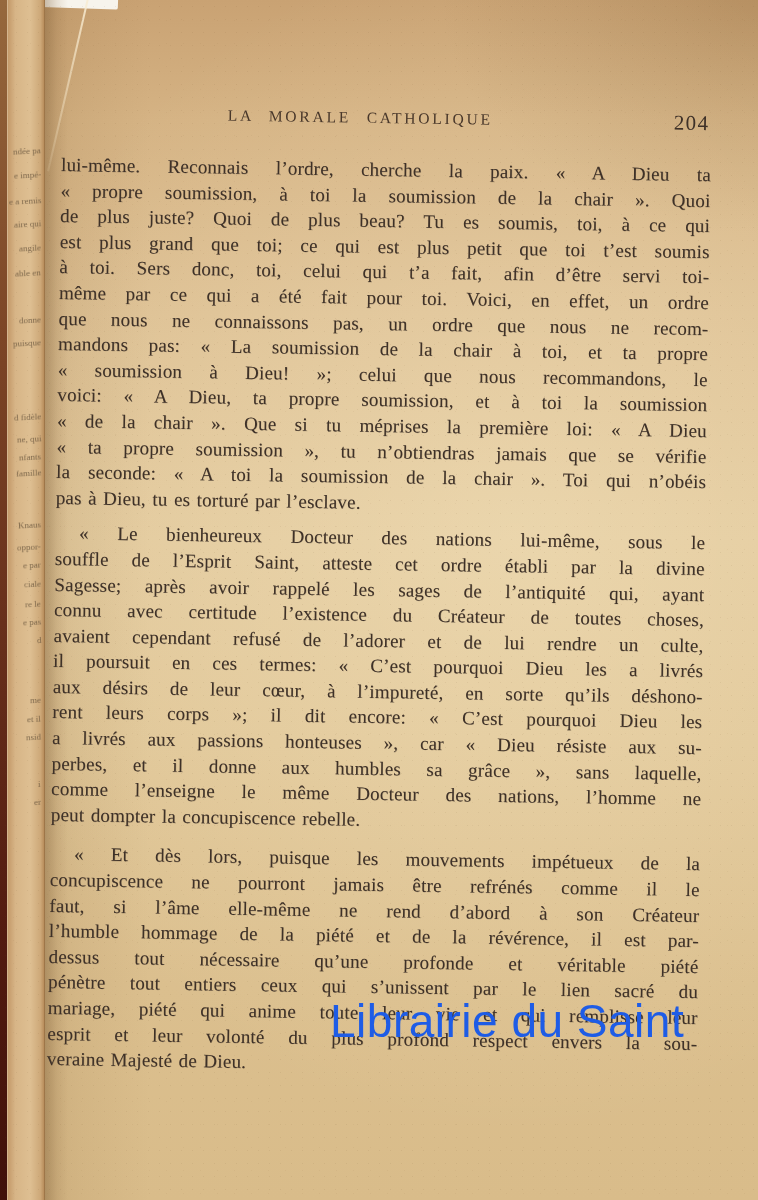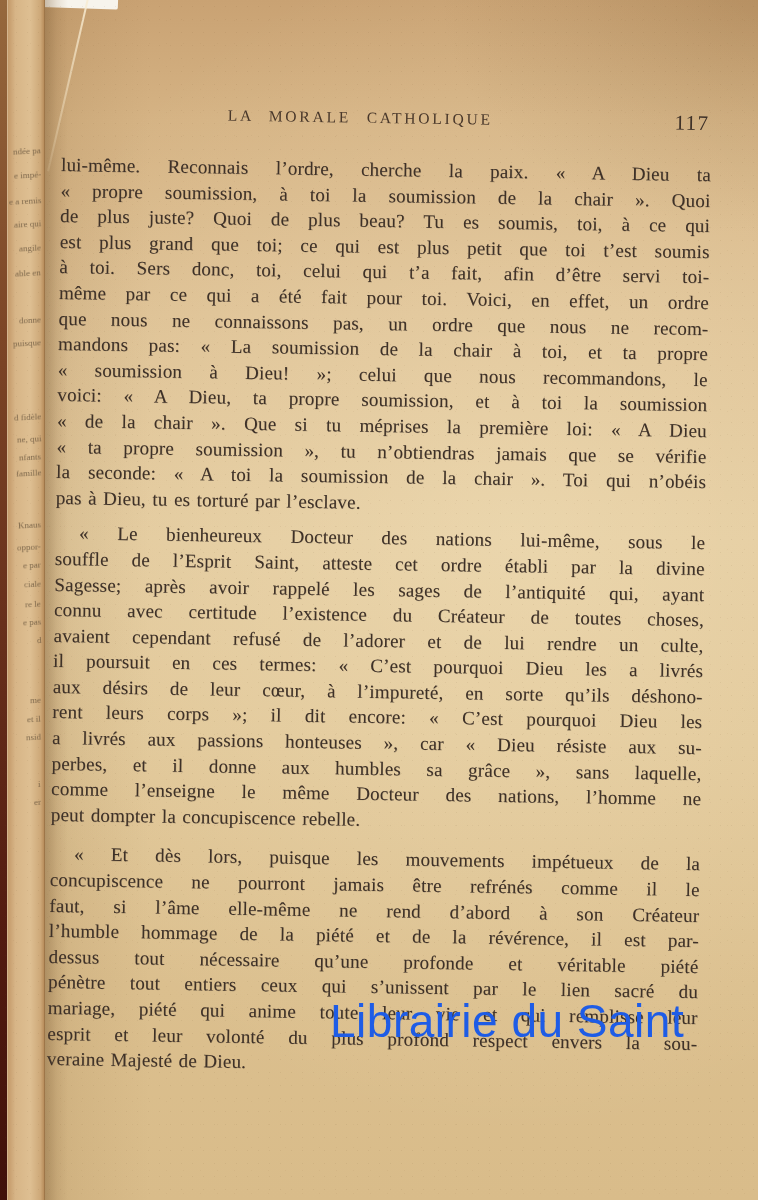--- a/index.html
+++ b/index.html
@@ -150,21 +150,21 @@
       <div class="frag" style="top: 779px;">i</div>
       <div class="frag" style="top: 797px;">er</div>
     </div>
 
   <div class="gutter-shadow"></div>
   <div class="crease"></div>
 
   <div class="content">
     <div class="running-header">
       <span class="running-title">LA MORALE CATHOLIQUE</span>
-      <span class="page-number">117</span>
+      <span class="page-number">204</span>
     </div>
     <div class="body-text" id="body-text">
         <div class="para gap-sm">
           <div class="line">lui-même. Reconnais l’ordre, cherche la paix. « A Dieu ta</div>
           <div class="line">« propre soumission, à toi la soumission de la chair ». Quoi</div>
           <div class="line">de plus juste? Quoi de plus beau? Tu es soumis, toi, à ce qui</div>
           <div class="line">est plus grand que toi; ce qui est plus petit que toi t’est soumis</div>
           <div class="line">à toi. Sers donc, toi, celui qui t’a fait, afin d’être servi toi-</div>
           <div class="line">même par ce qui a été fait pour toi. Voici, en effet, un ordre</div>
           <div class="line">que nous ne connaissons pas, un ordre que nous ne recom-</div>

